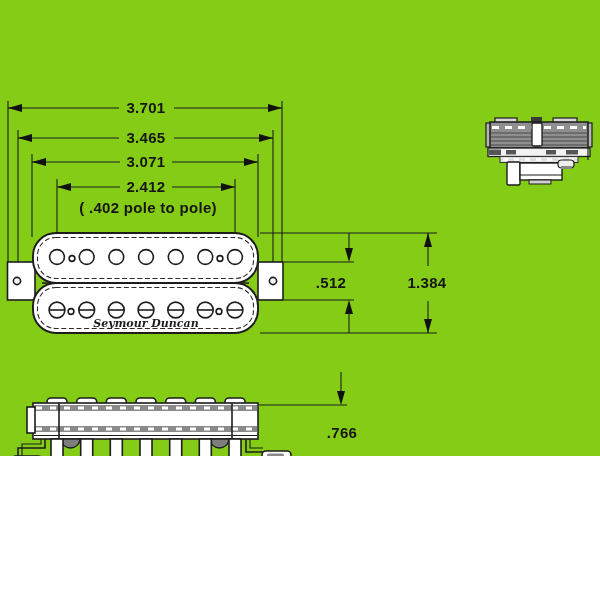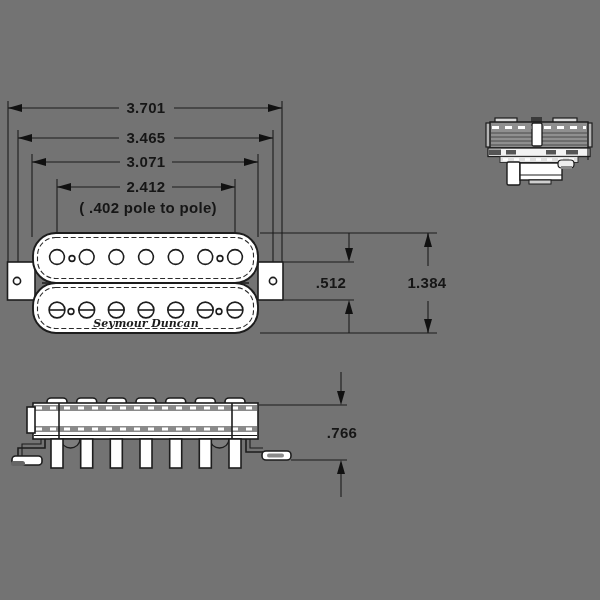--- a/index.html
+++ b/index.html
@@ -1,19 +1,19 @@
 <!DOCTYPE html>
 <html><head>
 <meta charset="utf-8">
 <style>
   html, body { margin: 0; padding: 0; background: #ffffff; }
   .canvas {
     position: relative;
-    width: 600px; height: 600px;
-    background: #737373;
+    width: 600px; height: 456px;
+    background: #84cc16;
     font-family: "Liberation Sans", sans-serif;
   }
   svg { display: block; }
   .dimtext {
     font-family: "Liberation Sans", sans-serif;
     font-size: 15px;
     font-weight: 600;
     fill: #161616;
     letter-spacing: 0.3px;
   }

